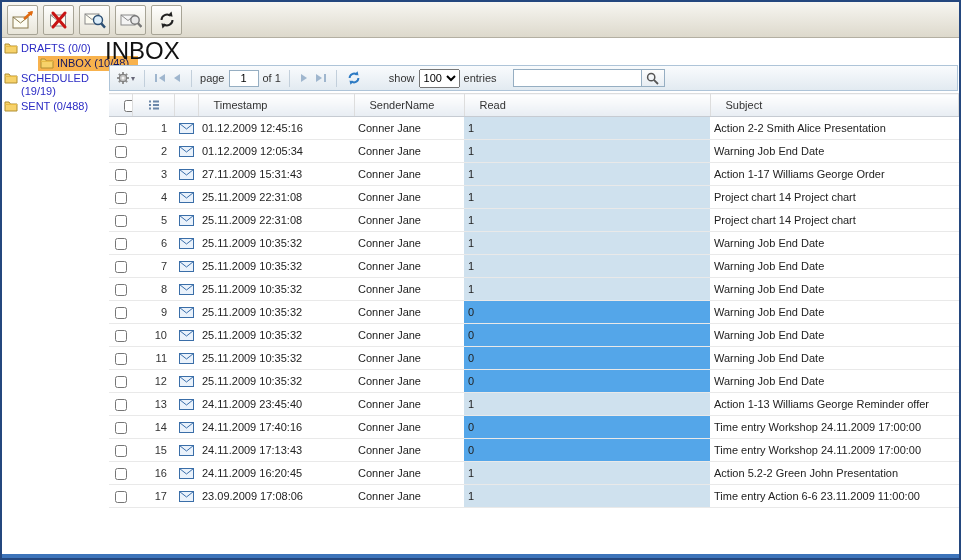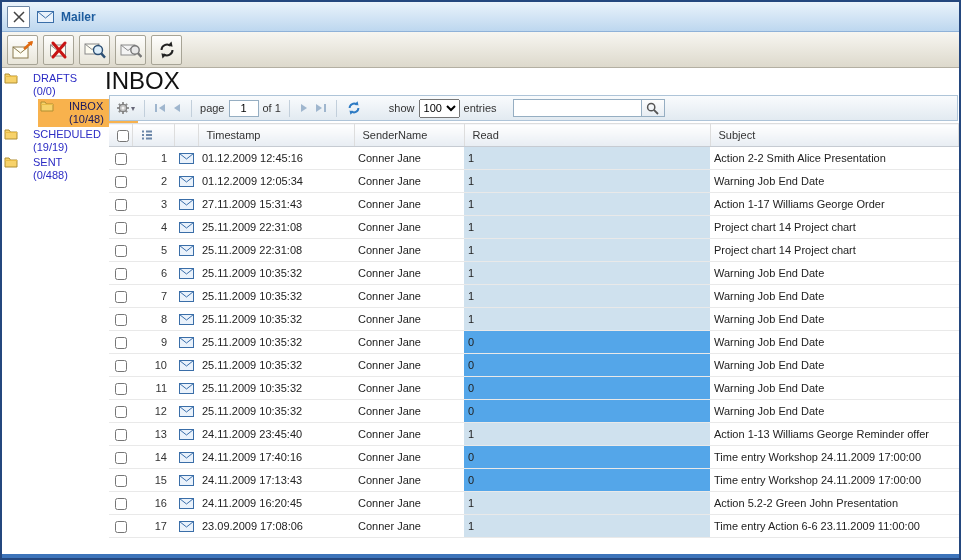--- a/index.html
+++ b/index.html
@@ -41,21 +41,21 @@
     border:1px solid #a7a496; border-radius:2px;
     display:flex; align-items:center; justify-content:center;
     cursor:pointer; padding:0;
   }
 
   
   .app-body { flex:1; display:flex; overflow:hidden; background:#fff; }
 
   .sidebar { width:100px; flex:0 0 100px; padding-top:3px; }
   .folder {
-    display:flex; align-items:flex-start; gap:15px;
+    display:flex; align-items:flex-start; gap:3px;
     padding:1px 2px; font-size:11px; line-height:13px;
     color:#2b2bc4; cursor:pointer; width:100%;
   }
   .folder .f-icon { flex:0 0 auto; margin-top:0px; }
   .folder.selected { background:#f8b24d; color:#17175e;margin-left:36px; }
 
   .main { flex:1; display:flex; flex-direction:column; padding-left:3px; overflow:hidden; }
   .heading { font-size:24px; color:#111; padding:3px 0 4px 0; line-height:20px; }
 
   
@@ -93,56 +93,40 @@
     border-collapse:collapse; table-layout:fixed;
     width:850px; margin-left:4px;
     font-size:11px; color:#222;
   }
   .mail-table thead th {
     height:23px;
     background:linear-gradient(#ffffff,#e8edf3);
     border-bottom:1px solid #c6cbd2;
     border-right:1px solid #dddddd;
     border-top:1px solid #dddddd;
-    font-weight:normal; text-align:left; padding:0 8px; color:#333;
+    font-weight:normal; text-align:left; padding:0 15px; color:#333;
     white-space:nowrap; overflow:hidden;
   }
   .mail-table tbody td {
     height:23px; border-bottom:1px solid #e9e9e9;
     padding:0 4px; white-space:nowrap; overflow:hidden;
   }
   .cell-center { text-align:center; }
   .cell-num { text-align:right; padding-right:7px !important; color:#333; }
   .mail-table input[type="checkbox"] { width:12px; height:12px; margin:0; vertical-align:middle; }
 
   .bottom-strip { height:4px; flex:0 0 4px; background:#3d74ba; }
 
   svg { display:block; }
 </style>
 </head>
 <body>
 
 <div class="window">
 
-  <div class="titlebar">
-    <button class="close-btn">
-      <span>
-        <svg width="12" height="12" viewBox="0 0 12 12">
-            <path d="M1,1 L11,11 M11,1 L1,11" stroke="#444" stroke-width="1.5" fill="none"></path>
-          </svg>
-      </span>
-    </button>
-    <span>
-      <svg width="17" height="12" viewBox="0 0 17 12">
-          <rect x="0.5" y="0.5" width="16" height="11" fill="#eaf2fb" stroke="#3a6ea8"></rect>
-          <path d="M0.5,0.5 L8.5,7 L16.5,0.5" fill="none" stroke="#3a6ea8"></path>
-        </svg>
-    </span>
-    <span class="title-text">Mailer</span>
-  </div>
 
   <div class="toolbar">
     <button class="tool-btn">
       <span>
         <svg width="22" height="20" viewBox="0 0 22 20">
           <rect x="1" y="7" width="15" height="11" fill="#fdfcf2" stroke="#8a7a4e"></rect>
           <path d="M1,7 L8.5,13 L16,7" fill="none" stroke="#8a7a4e"></path>
           <path d="M12,9 L20,2" stroke="#e06a10" stroke-width="2.4" fill="none"></path>
           <path d="M21,1 L15.5,2.2 L19.6,6 Z" fill="#e06a10"></path>
         </svg>

